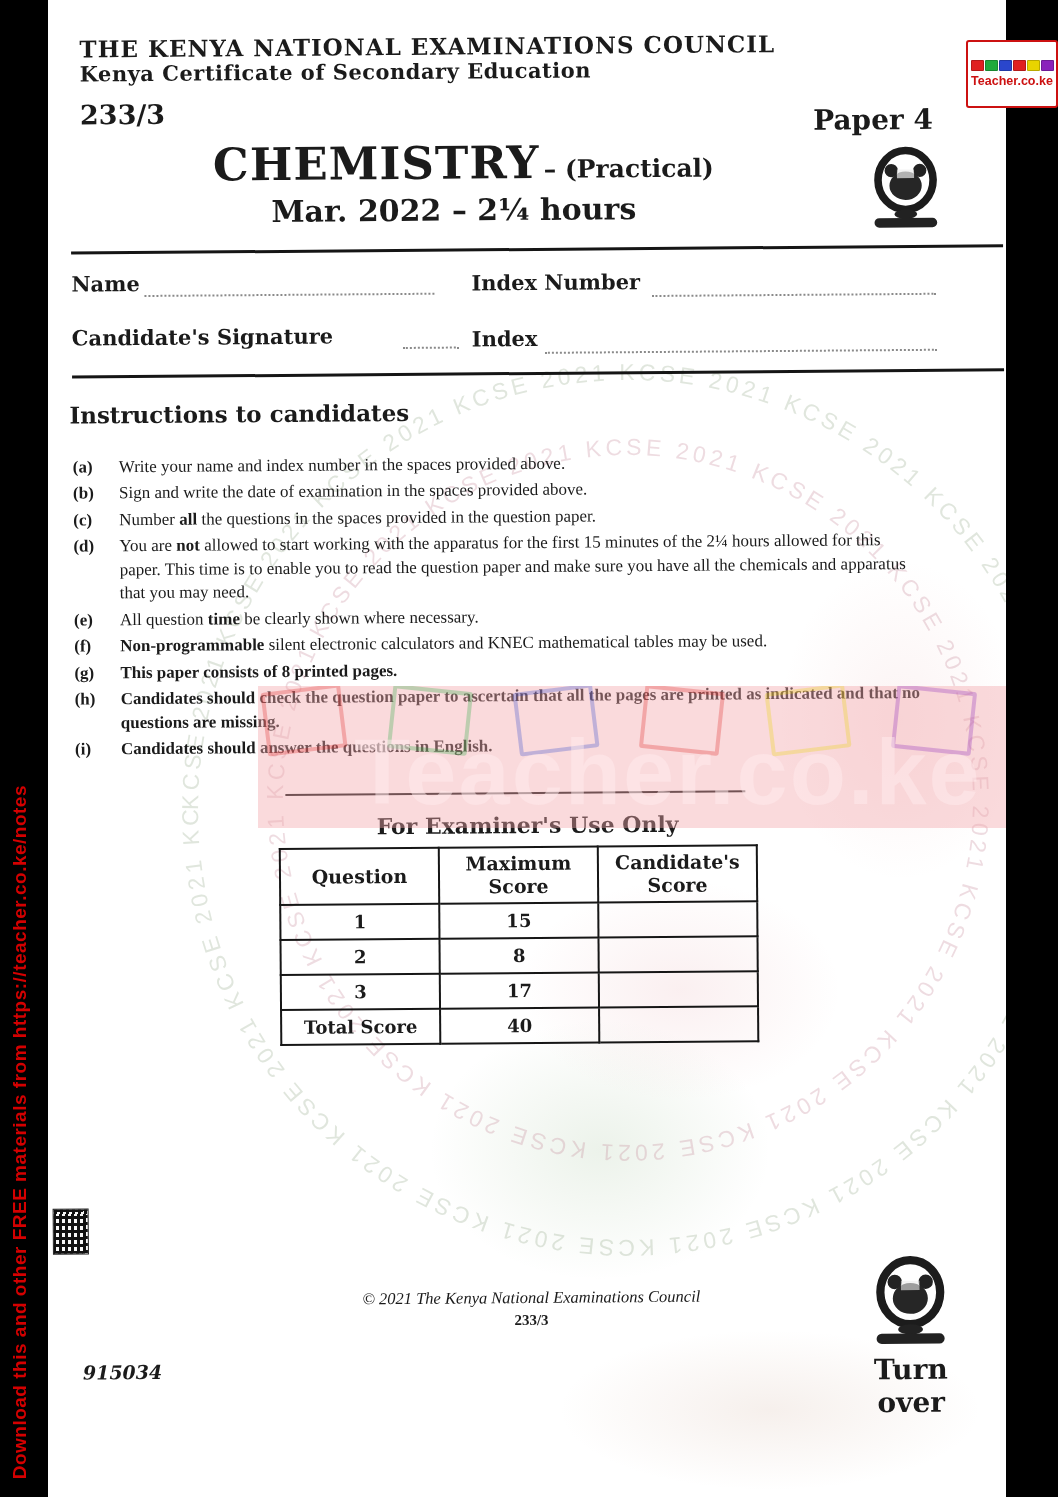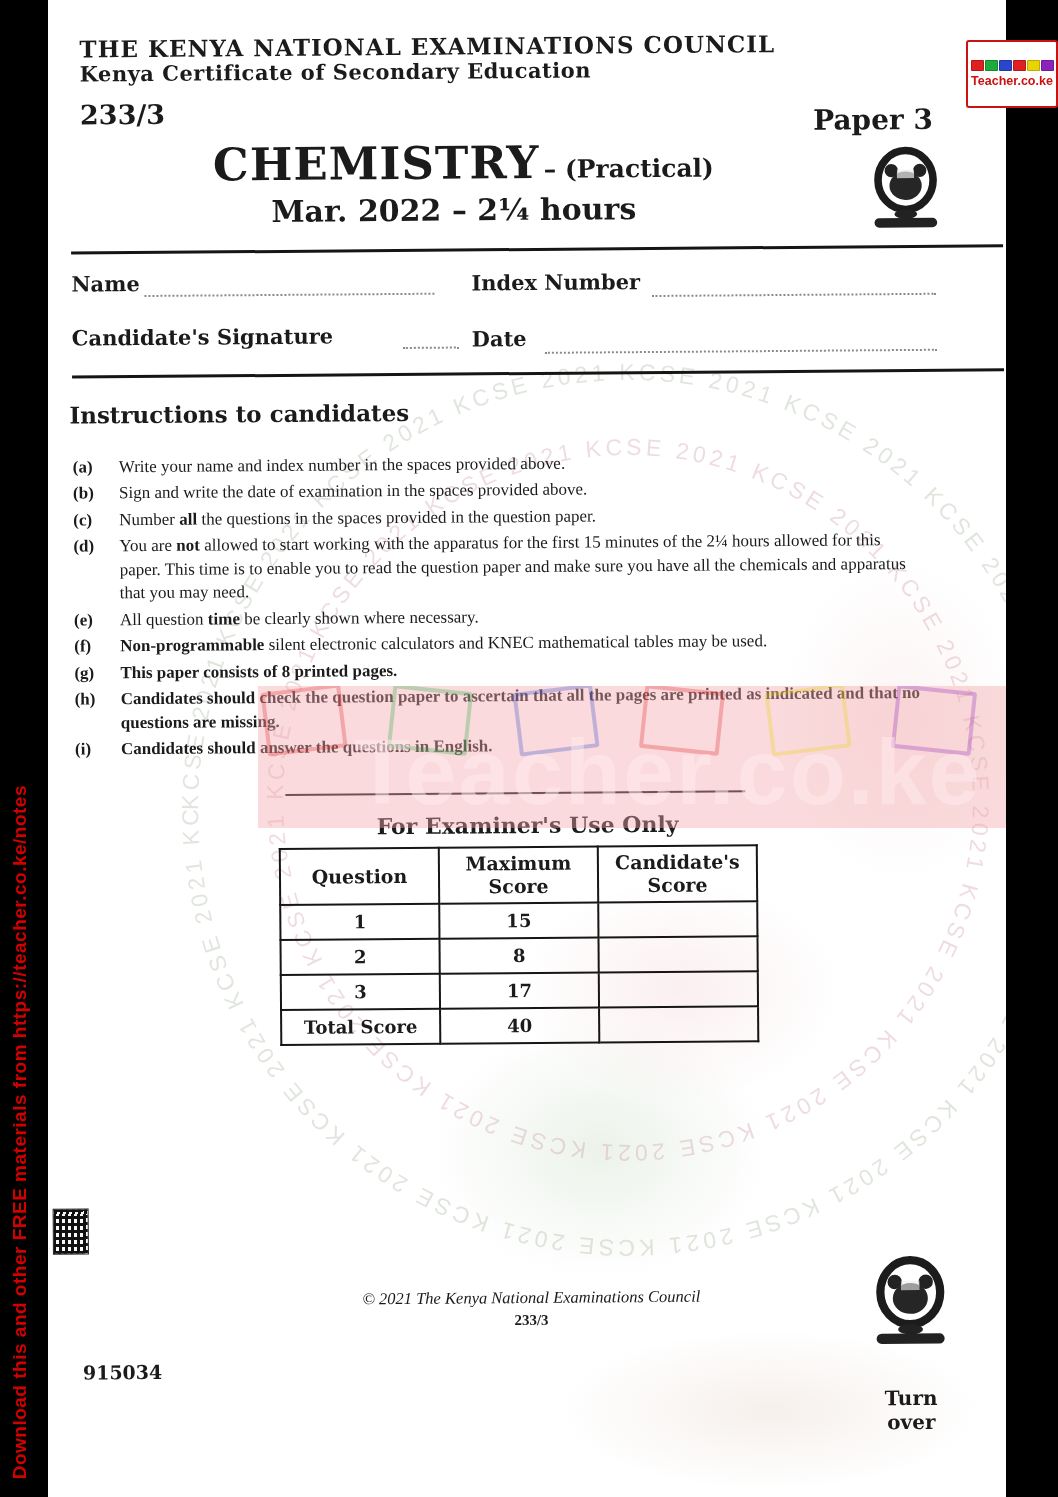--- a/index.html
+++ b/index.html
@@ -60,22 +60,22 @@
   .examiner-table{left:230px;top:846px;border-collapse:collapse;}
   .examiner-table th,.examiner-table td{
     border:2px solid #161616;text-align:center;vertical-align:middle;
     font-family:"DejaVu Serif",serif;
   }
   .examiner-table th{font-size:19px;font-weight:bold;width:155px;height:52px;line-height:1.2;}
   .examiner-table td{font-size:18px;font-weight:bold;height:31px;}
   
   .copyright{left:0;top:1288px;width:958px;text-align:center;font-style:italic;font-size:16.5px;}
   .footer-code{left:0;top:1312px;width:958px;text-align:center;font-size:15px;font-weight:bold;}
-  .serial{left:30px;top:1358px;font-size:19px;}
-  .turn-over{left:808px;top:1356px;width:100px;text-align:center;font-size:20px;margin-top:33px;}
+  .serial{left:30px;top:1358px;font-size:19px;font-style:italic;}
+  .turn-over{left:808px;top:1356px;width:100px;text-align:center;font-size:28px;}
   
   .qr-stamp{
     left:2px;top:1206px;width:34px;height:44px;
     background-color:#f8f8f8;
     background-image:
       repeating-linear-gradient(0deg,#111 0 3px,transparent 3px 7px),
       repeating-linear-gradient(92deg,#111 0 3px,transparent 3px 6px);
     outline:1px solid #222;
   }
   
@@ -149,21 +149,21 @@
       <span class="flag" style="border-color: rgb(138, 34, 187);"></span>
     </div>
   <div class="wm-text">Teacher.co.ke</div>
 </div>
 
 <div class="page-inner">
 
   <div class="abs slab council">THE KENYA NATIONAL EXAMINATIONS COUNCIL</div>
   <div class="abs slab certificate">Kenya Certificate of Secondary Education</div>
   <div class="abs slab paper-code">233/3</div>
-  <div class="abs slab paper-label">Paper 3</div>
+  <div class="abs slab paper-label">Paper 4</div>
 
   <div class="abs subject-line">
     <span class="slab subject">CHEMISTRY</span>
     <span class="slab subject-suffix">– (Practical)</span>
   </div>
   <div class="abs slab session">Mar. 2022  –  2¼ hours</div>
 
   <svg class="abs logo-top emblem" width="76" height="92" viewBox="0 0 80 95">
     <ellipse cx="40" cy="38" rx="29" ry="31" fill="none" stroke="#1c1c1c" stroke-width="8"></ellipse>
     <circle cx="25" cy="28" r="7" fill="#222"></circle>
@@ -176,21 +176,21 @@
 
   <div class="abs rule rule1"></div>
 
   <div class="abs slab field-label" style="left:27px;top:268px;">Name</div>
   <div class="abs dotline" style="left:100px;top:272px;width:290px;"></div>
   <div class="abs slab field-label" style="left:427px;top:270px;">Index Number</div>
   <div class="abs dotline" style="left:608px;top:276px;width:284px;"></div>
 
   <div class="abs slab field-label" style="left:27px;top:322px;">Candidate's Signature</div>
   <div class="abs dotline" style="left:358px;top:326px;width:56px;"></div>
-  <div class="abs slab field-label" style="left:427px;top:326px;">Date</div>
+  <div class="abs slab field-label" style="left:427px;top:326px;">Index</div>
   <div class="abs dotline" style="left:500px;top:332px;width:392px;"></div>
 
   <div class="abs rule rule2"></div>
 
   <div class="abs slab instructions-title">Instructions to candidates</div>
   <div class="abs instructions">
       <div class="instr-item">
         <span class="instr-label">(a)</span>
         <span class="instr-text"><span>Write your name and index number in the spaces provided above.</span></span>
       </div>

